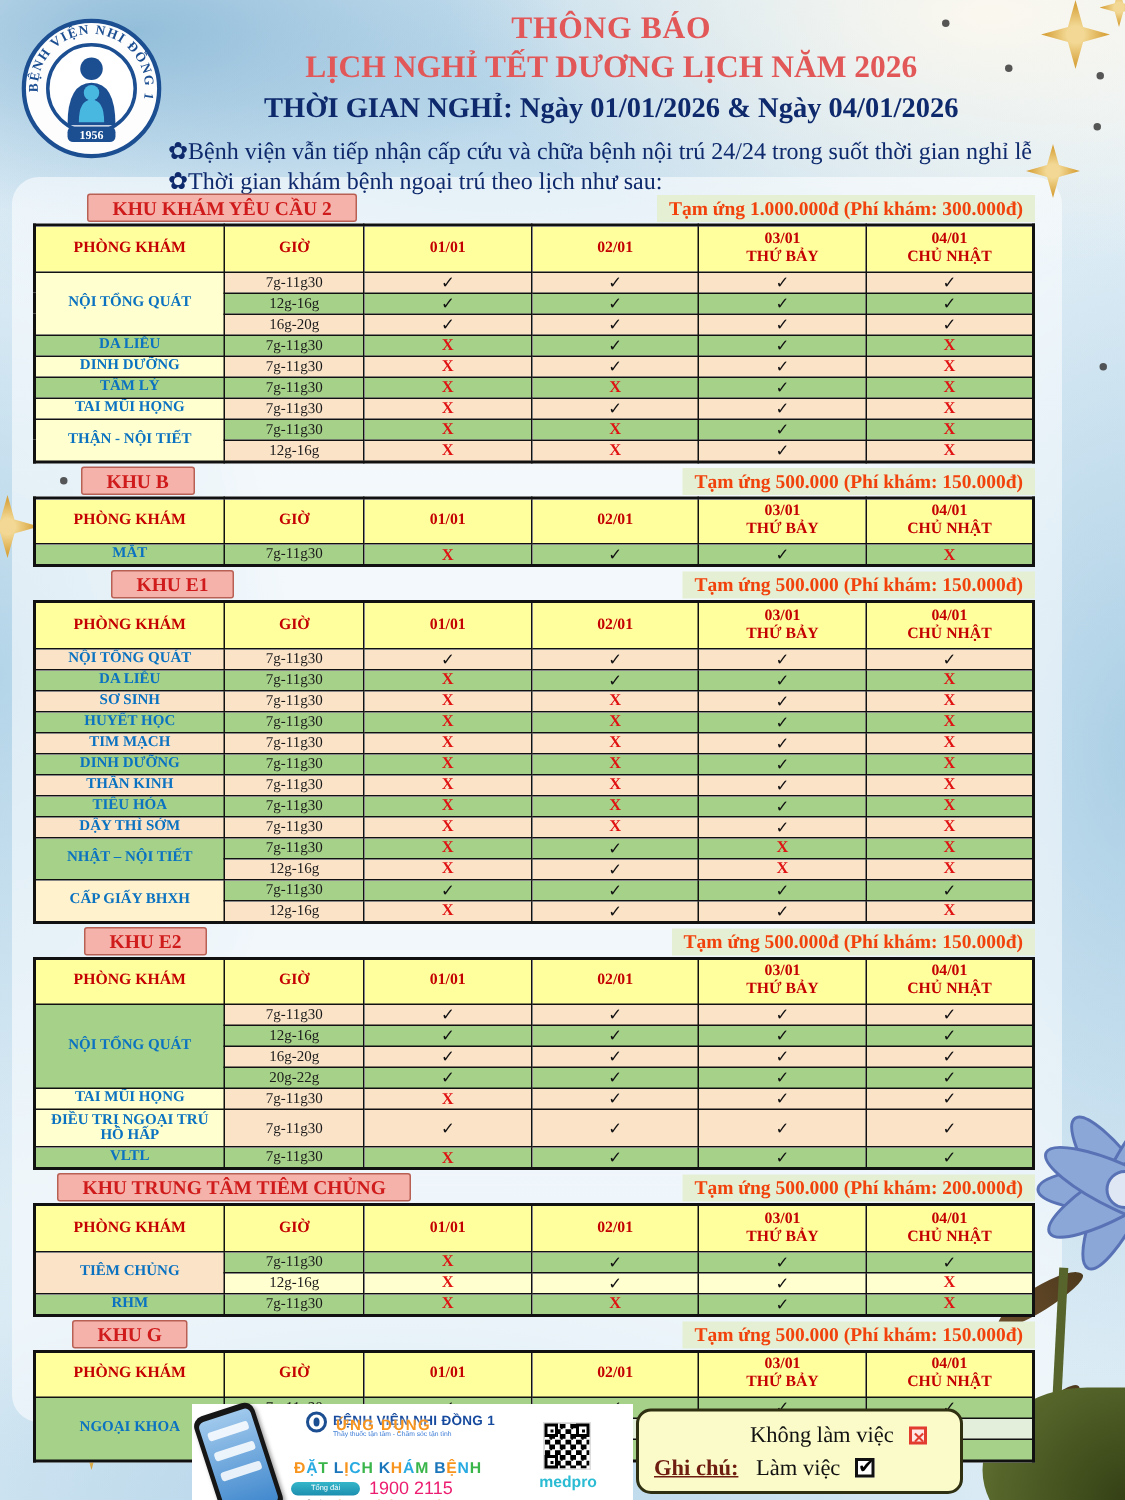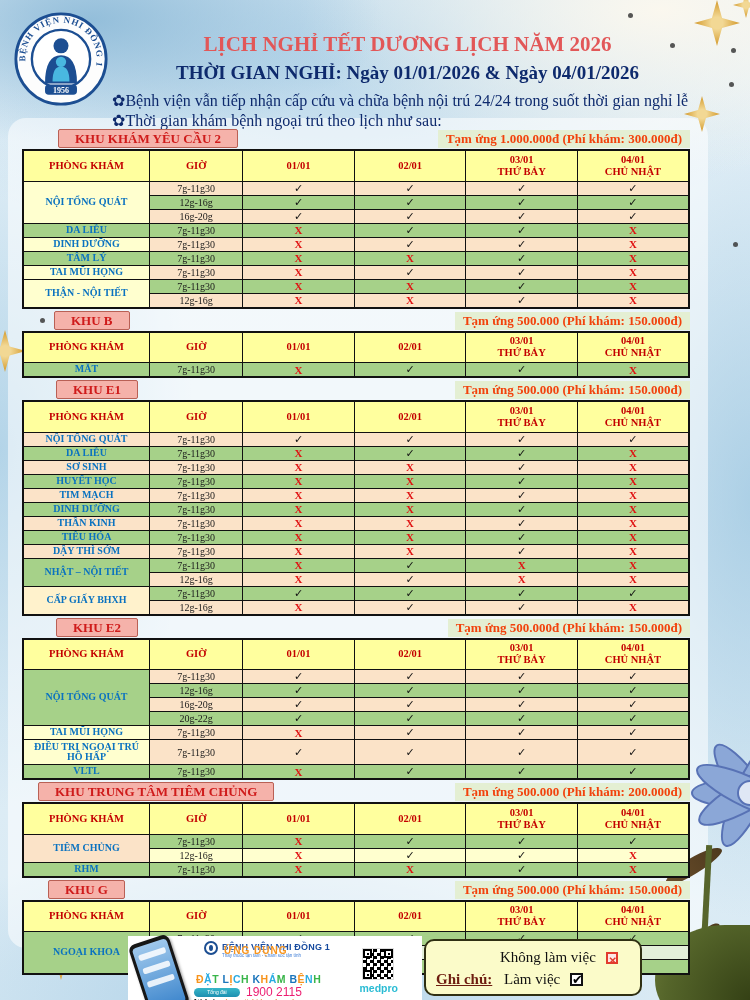--- a/index.html
+++ b/index.html
@@ -152,20 +152,21 @@
       <textPath href="#arcT" startOffset="4%">BỆNH VIỆN NHI ĐỒNG 1</textPath>
     </text>
     <circle cx="50" cy="36" r="8" fill="#1c4e92"></circle>
     <path d="M33 76 Q33 46 50 46 Q67 46 67 76 Z" fill="#1c4e92"></path>
     <circle cx="50" cy="53" r="5.5" fill="#49b8e0"></circle>
     <path d="M41 74 Q41 58 50 58 Q59 58 59 74 Z" fill="#49b8e0"></path>
     <rect x="33" y="77" width="34" height="11" rx="4" fill="#1c4e92"></rect>
     <text x="50" y="86" font-size="8.5" font-weight="bold" fill="#ffffff" text-anchor="middle" font-family="Liberation Serif, serif">1956</text>
   </svg>
 
+  <div class="title1">THÔNG BÁO</div>
   <div class="title2">LỊCH NGHỈ TẾT DƯƠNG LỊCH NĂM 2026</div>
   <div class="holiday">
     <span class="hl-label">THỜI GIAN NGHỈ</span><span>: Ngày 01/01/2026 &amp; Ngày 04/01/2026</span>
   </div>
   <div class="note note1">✿Bệnh viện vẫn tiếp nhận cấp cứu và chữa bệnh nội trú 24/24 trong suốt thời gian nghỉ lễ</div>
   <div class="note note2">✿Thời gian khám bệnh ngoại trú theo lịch như sau:</div>
 
   <div class="sections" id="sections">
       <div class="section">
         <div class="section-head"><div class="khu-label" style="margin-left: 36px;">KHU KHÁM YÊU CẦU 2</div><div class="fee-label">Tạm ứng 1.000.000đ (Phí khám: 300.000đ)</div></div>
@@ -316,21 +317,21 @@
               <td class="time band-green">7g-11g30</td>
               <td class="mark band-green x">X</td>
               <td class="mark band-green">✓</td>
               <td class="mark band-green">✓</td>
               <td class="mark band-green x">X</td>
             </tr>
           </tbody>
         </table>
       </div>
       <div class="section">
-        <div class="section-head"><div class="khu-label" style="margin-left: 34px;">KHU E1</div><div class="fee-label">Tạm ứng 500.000 (Phí khám: 150.000đ)</div></div>
+        <div class="section-head"><div class="khu-label" style="margin-left: 52px;">KHU E1</div><div class="fee-label">Tạm ứng 500.000 (Phí khám: 150.000đ)</div></div>
         <table class="sched">
           <colgroup>
             <col style="width: 19%;">
             <col style="width: 14%;">
             <col style="width: 16.75%;">
             <col style="width: 16.75%;">
             <col style="width: 16.75%;">
             <col style="width: 16.75%;">
           </colgroup>
           <thead>

